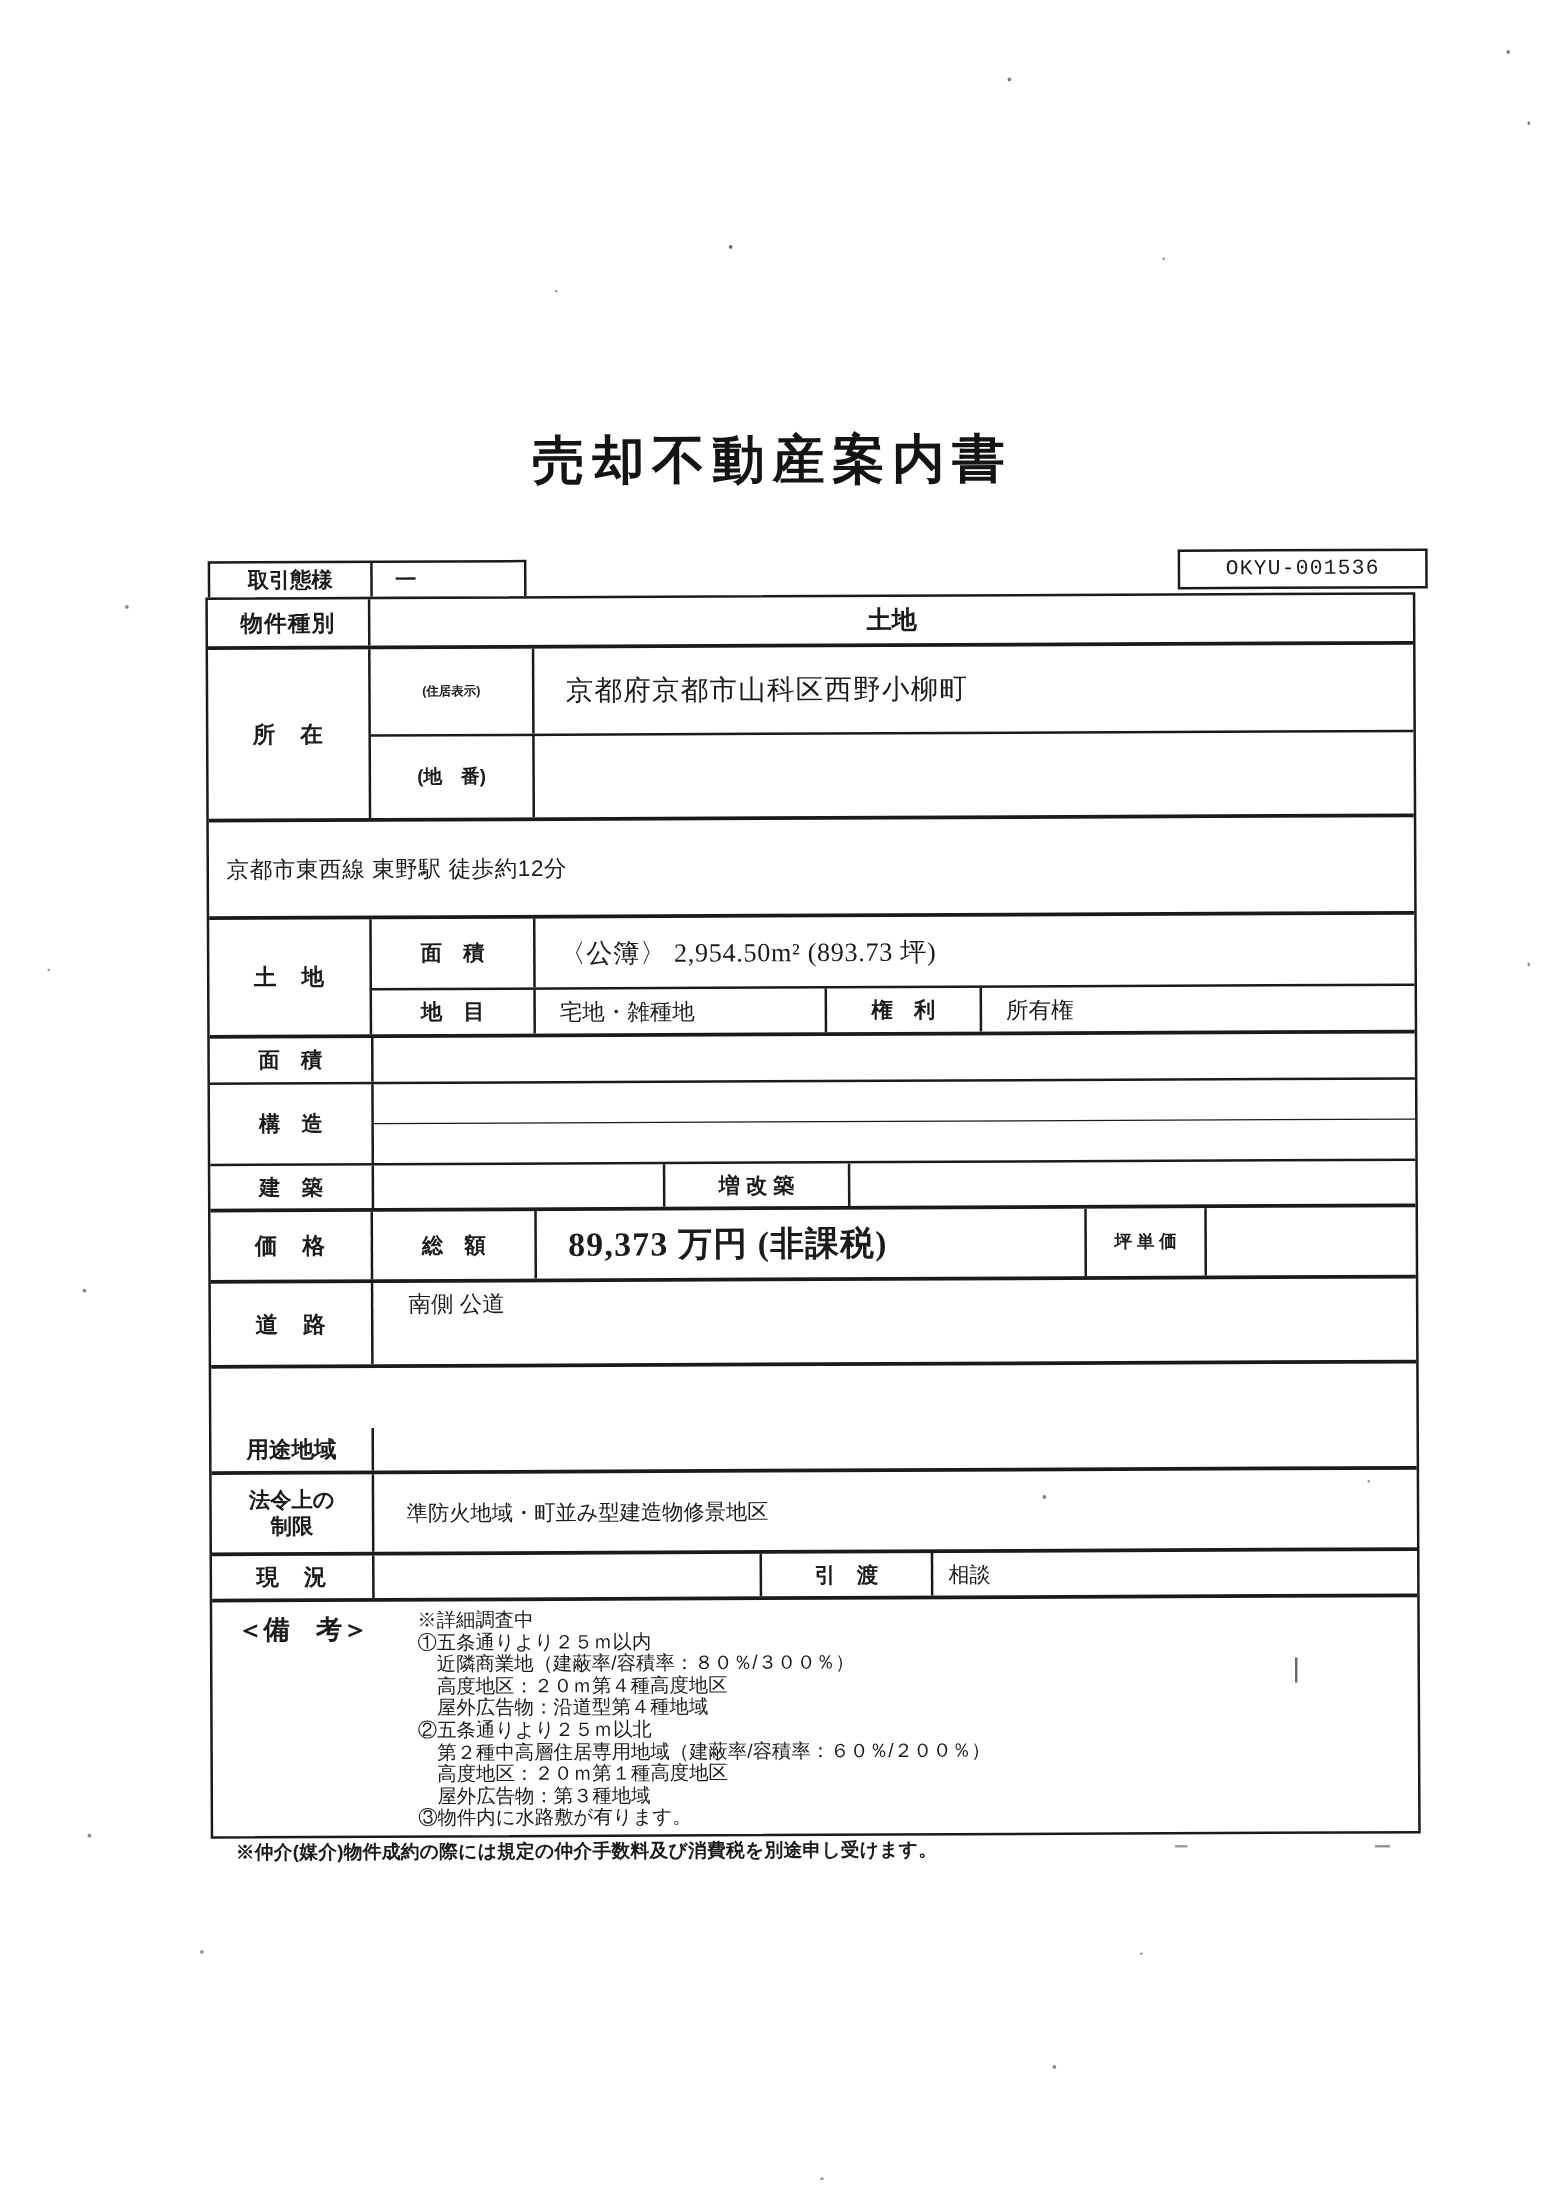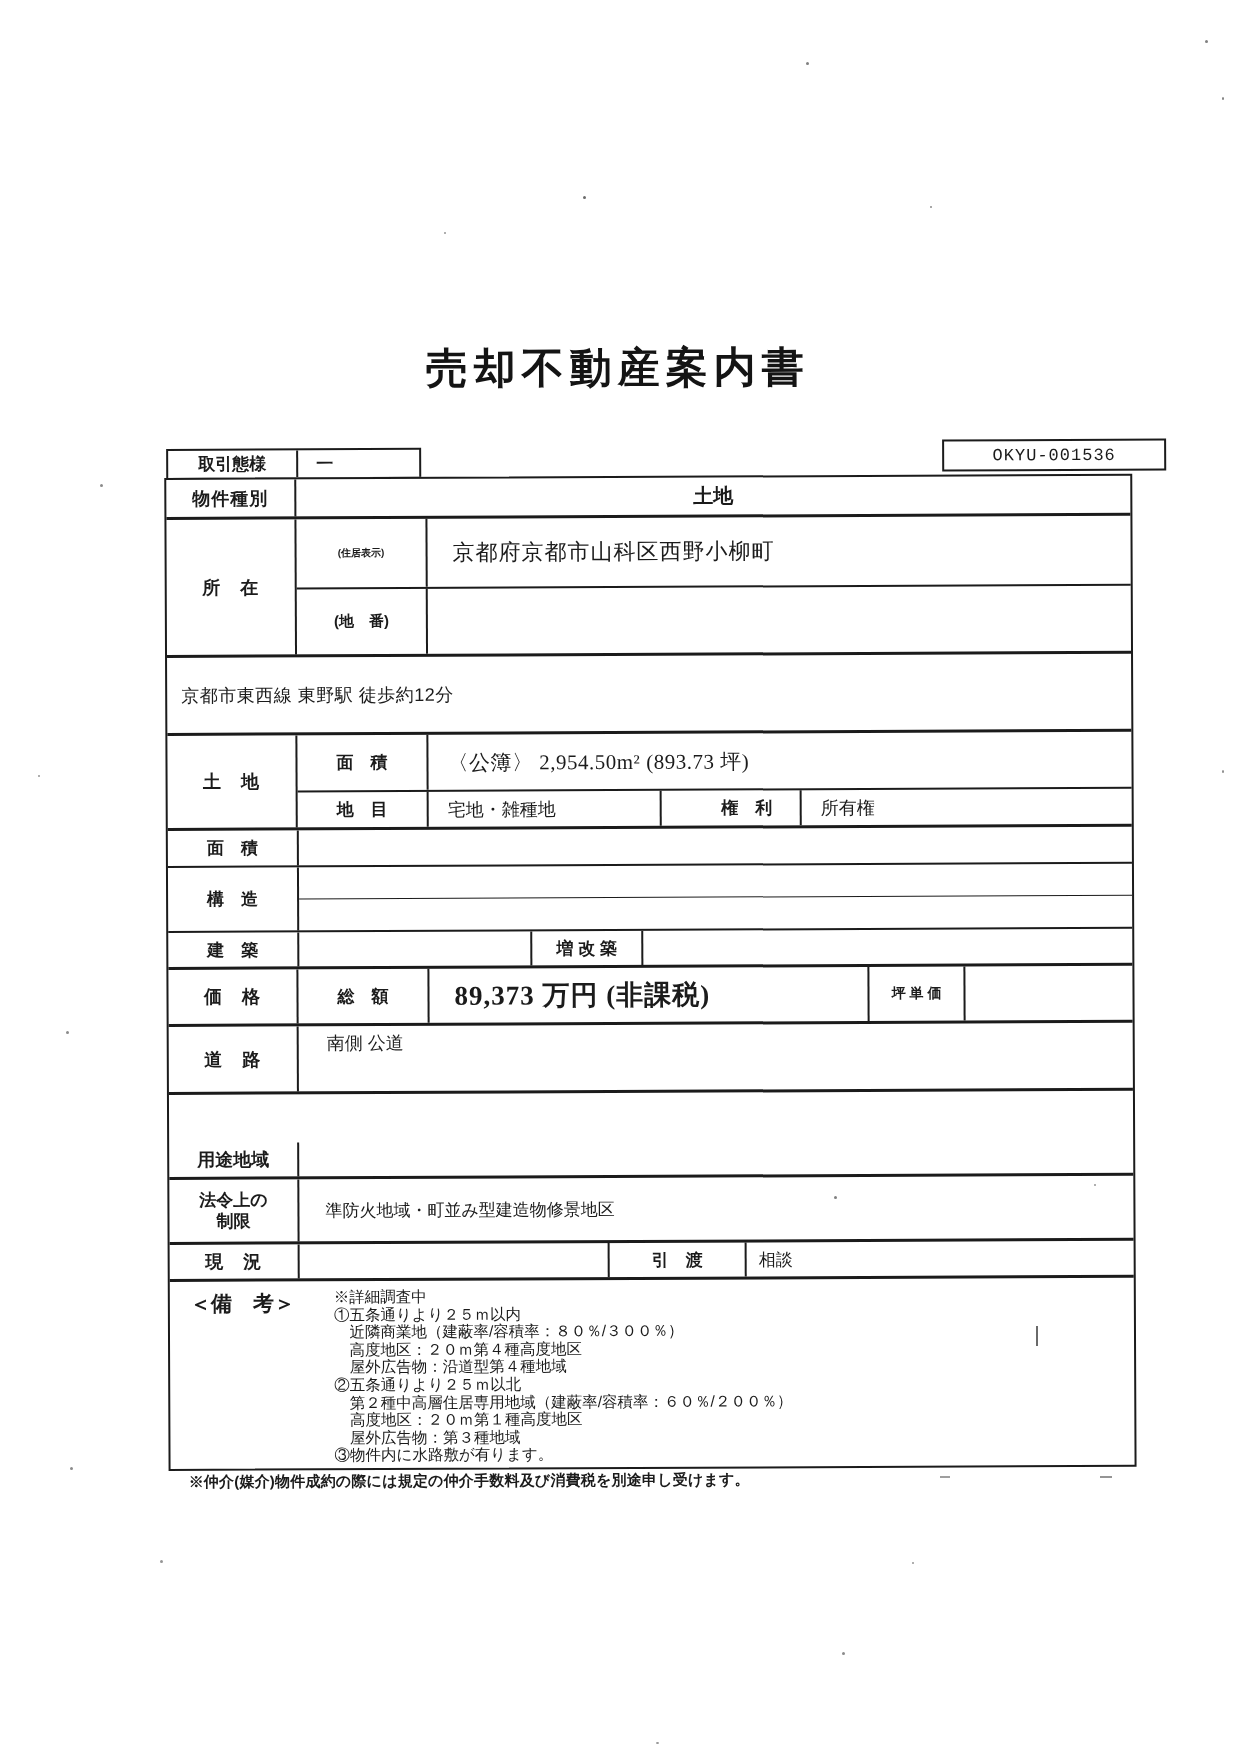--- a/index.html
+++ b/index.html
@@ -13,21 +13,21 @@
   .title{
     position:absolute;left:0;top:340px;width:1240px;text-align:center;
     font-family:"Liberation Serif","DejaVu Serif",serif;
     font-size:42px;font-weight:700;letter-spacing:6px;color:#141414;
   }
   .box{position:absolute;border:2px solid var(--ink);box-sizing:border-box;display:flex;}
   .tx-box{left:168px;top:447px;width:255px;height:31px;}
   .tx-label{width:130px;border-right:2px solid var(--ink);box-sizing:border-box;
     display:flex;align-items:center;justify-content:center;font-size:17px;font-weight:600;}
   .tx-value{flex:1;display:flex;align-items:center;padding-left:18px;font-size:17px;font-weight:700;}
-  .ref-box{left:944px;top:441px;width:224px;height:32px;align-items:center;justify-content:center;
+  .ref-box{left:944px;top:441px;width:200px;height:32px;align-items:center;justify-content:center;
     font-family:"Liberation Mono","DejaVu Sans Mono",monospace;font-size:17px;letter-spacing:1px;}
   .tbl{position:absolute;left:166px;top:476px;width:964px;height:989px;
     border:2.5px solid var(--ink);box-sizing:content-box;background:#fff;}
   .row{position:absolute;left:0;width:100%;display:flex;box-sizing:border-box;border-bottom:3px solid var(--ink);}
   .row.last{border-bottom:none;}
   .cell{box-sizing:border-box;display:flex;align-items:center;}
   .br{border-right:2px solid var(--ink);}
   .bb{border-bottom:2px solid var(--ink);}
   .lbl{width:130px;justify-content:center;font-size:18px;font-weight:600;letter-spacing:1px;text-align:center;}
   .sub{width:131px;justify-content:center;font-size:17px;font-weight:600;}
@@ -90,21 +90,21 @@
     <div class="row" style="top:256px;height:95px;">
       <div class="cell lbl br">土　地</div>
       <div class="col">
         <div class="subrow bb" style="height:57px;">
           <div class="cell sub br">面　積</div>
           <div class="cell area" style="flex:1;">〈公簿〉 2,954.50m² (893.73 坪)</div>
         </div>
         <div class="subrow" style="flex:1;">
           <div class="cell sub br">地　目</div>
           <div class="cell val br" style="width:233px;padding-left:19px;">宅地・雑種地</div>
-          <div class="cell sub br" style="width:108px;margin-left:32px;">権　利</div>
+          <div class="cell sub br" style="width:124px;">権　利</div>
           <div class="cell val" style="flex:1;padding-left:19px;">所有権</div>
         </div>
       </div>
     </div>
 
     <div class="row" style="top:351px;height:139px;">
       <div class="col">
         <div class="subrow bb" style="height:37px;">
           <div class="cell sub br">面　積</div>
           <div class="cell" style="flex:1;"></div>
@@ -112,21 +112,21 @@
         <div class="subrow bb" style="height:65px;">
           <div class="cell sub br">構　造</div>
           <div class="struct-split">
             <div class="half first"></div>
             <div class="half"></div>
           </div>
         </div>
         <div class="subrow" style="flex:1;">
           <div class="cell sub br">建　築</div>
           <div class="cell br" style="width:233px;"></div>
-          <div class="cell sub br" style="width:111px;">増 改 築</div>
+          <div class="cell sub br" style="width:148px;">増 改 築</div>
           <div class="cell" style="flex:1;"></div>
         </div>
       </div>
     </div>
 
     <div class="row" style="top:490px;height:57px;">
       <div class="cell lbl br">価　格</div>
       <div class="cell sub br">総　額</div>
       <div class="cell price br" style="width:440px;">89,373 万円 (非課税)</div>
       <div class="cell sub br" style="width:96px;font-size:14px;">坪 単 価</div>

